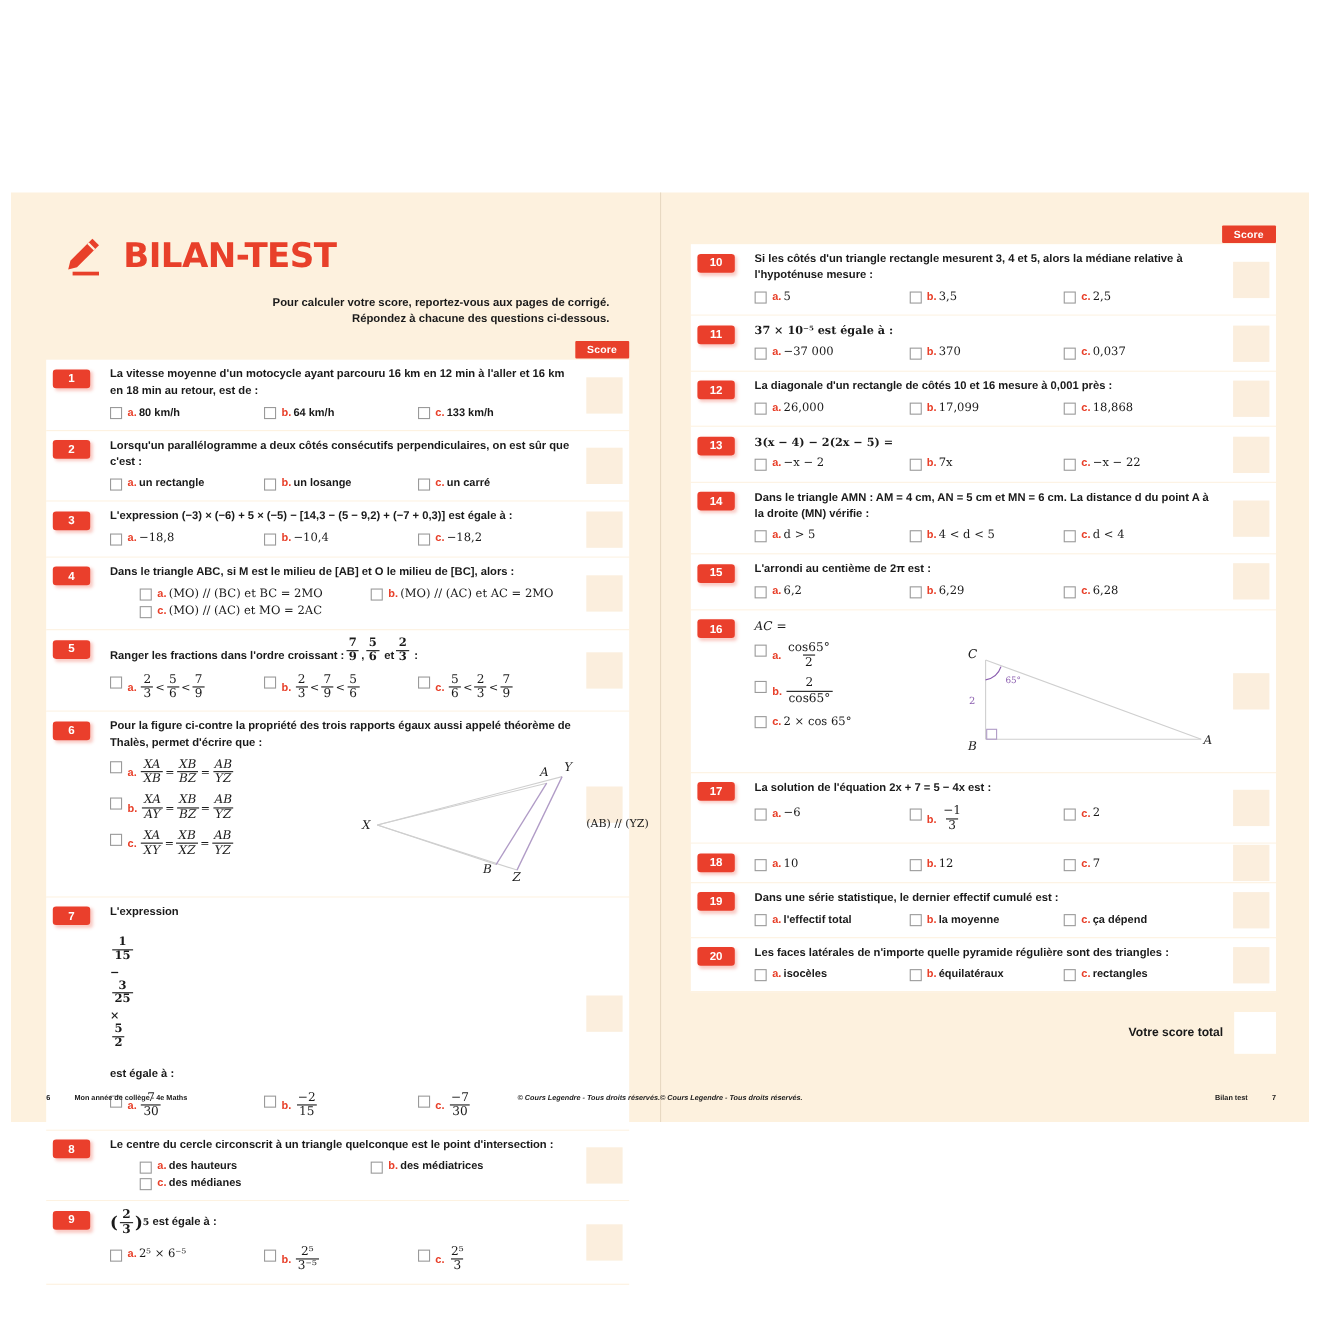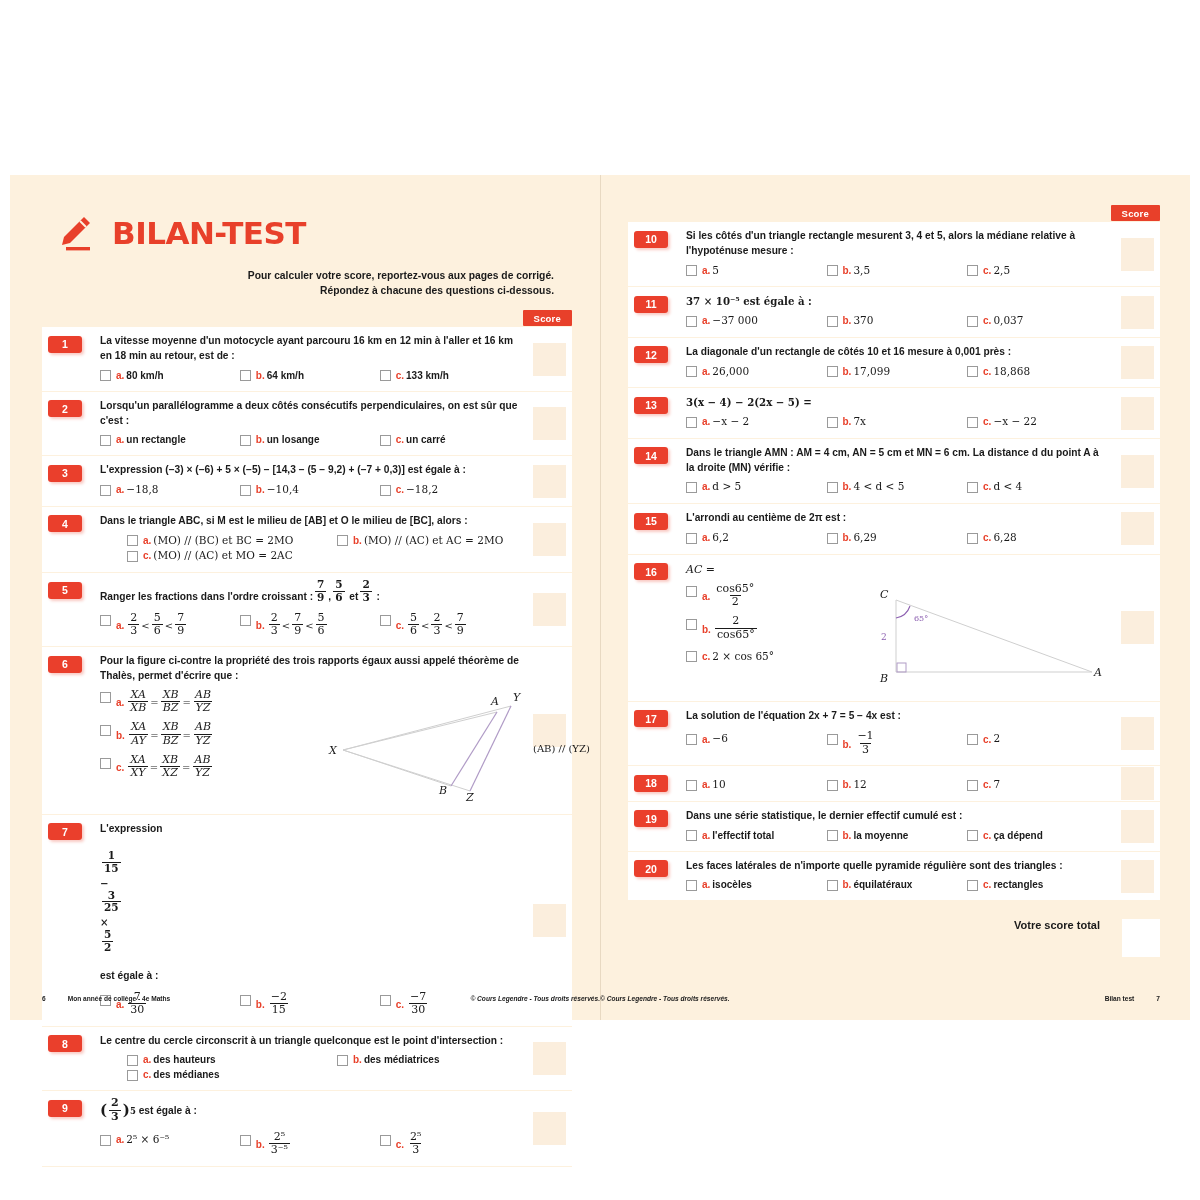--- a/index.html
+++ b/index.html
@@ -83,21 +83,21 @@
 
   
   .q6row .qbody{display:flex;}
   .q6left{width:215px;flex:none;}
   .q6fig{flex:1;position:relative;}
   .q16row .qbody{display:flex;}
   .q16left{width:150px;flex:none;}
   .q16fig{flex:1;position:relative;}
 
   
-  .total{display:flex;align-items:flex-start;justify-content:flex-end;margin-top:18px;gap:12px;}
+  .total{display:flex;align-items:center;justify-content:flex-end;margin-top:18px;}
   .total-label{font-size:11px;font-weight:bold;color:#1a1a1a;margin-right:10px;}
   .total-box{width:38px;height:38px;background:#ffffff;}
 
   
   .footer{
     position:absolute;bottom:18px;left:0;width:100%;box-sizing:border-box;
     display:flex;align-items:center;font-size:6.6px;font-weight:bold;color:#1a1a1a;
   }
   .footer-left{padding-left:32px;}
   .footer-right{padding-right:30px;}

